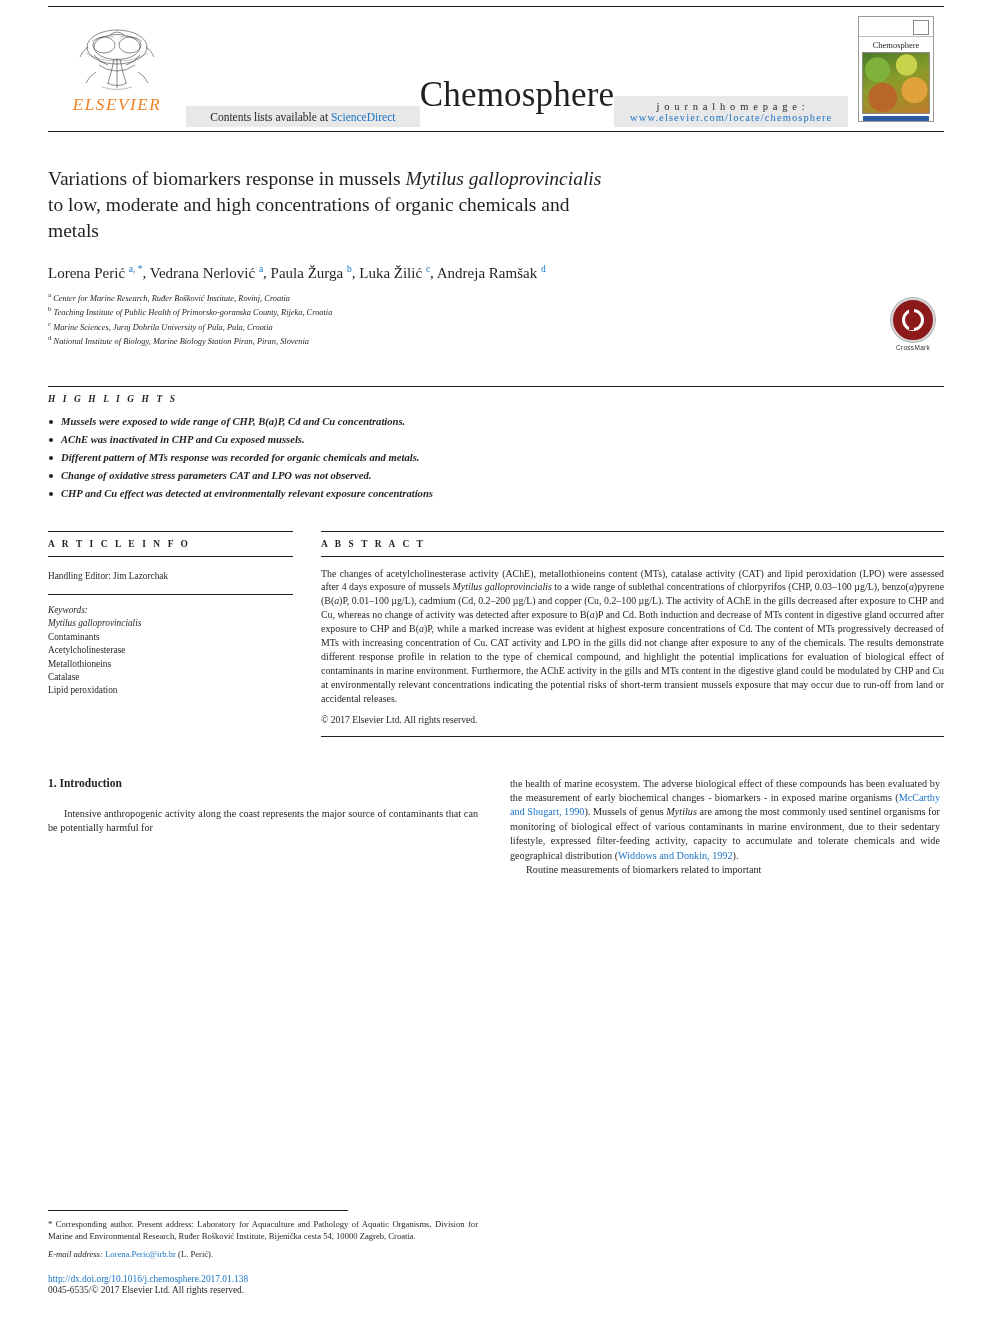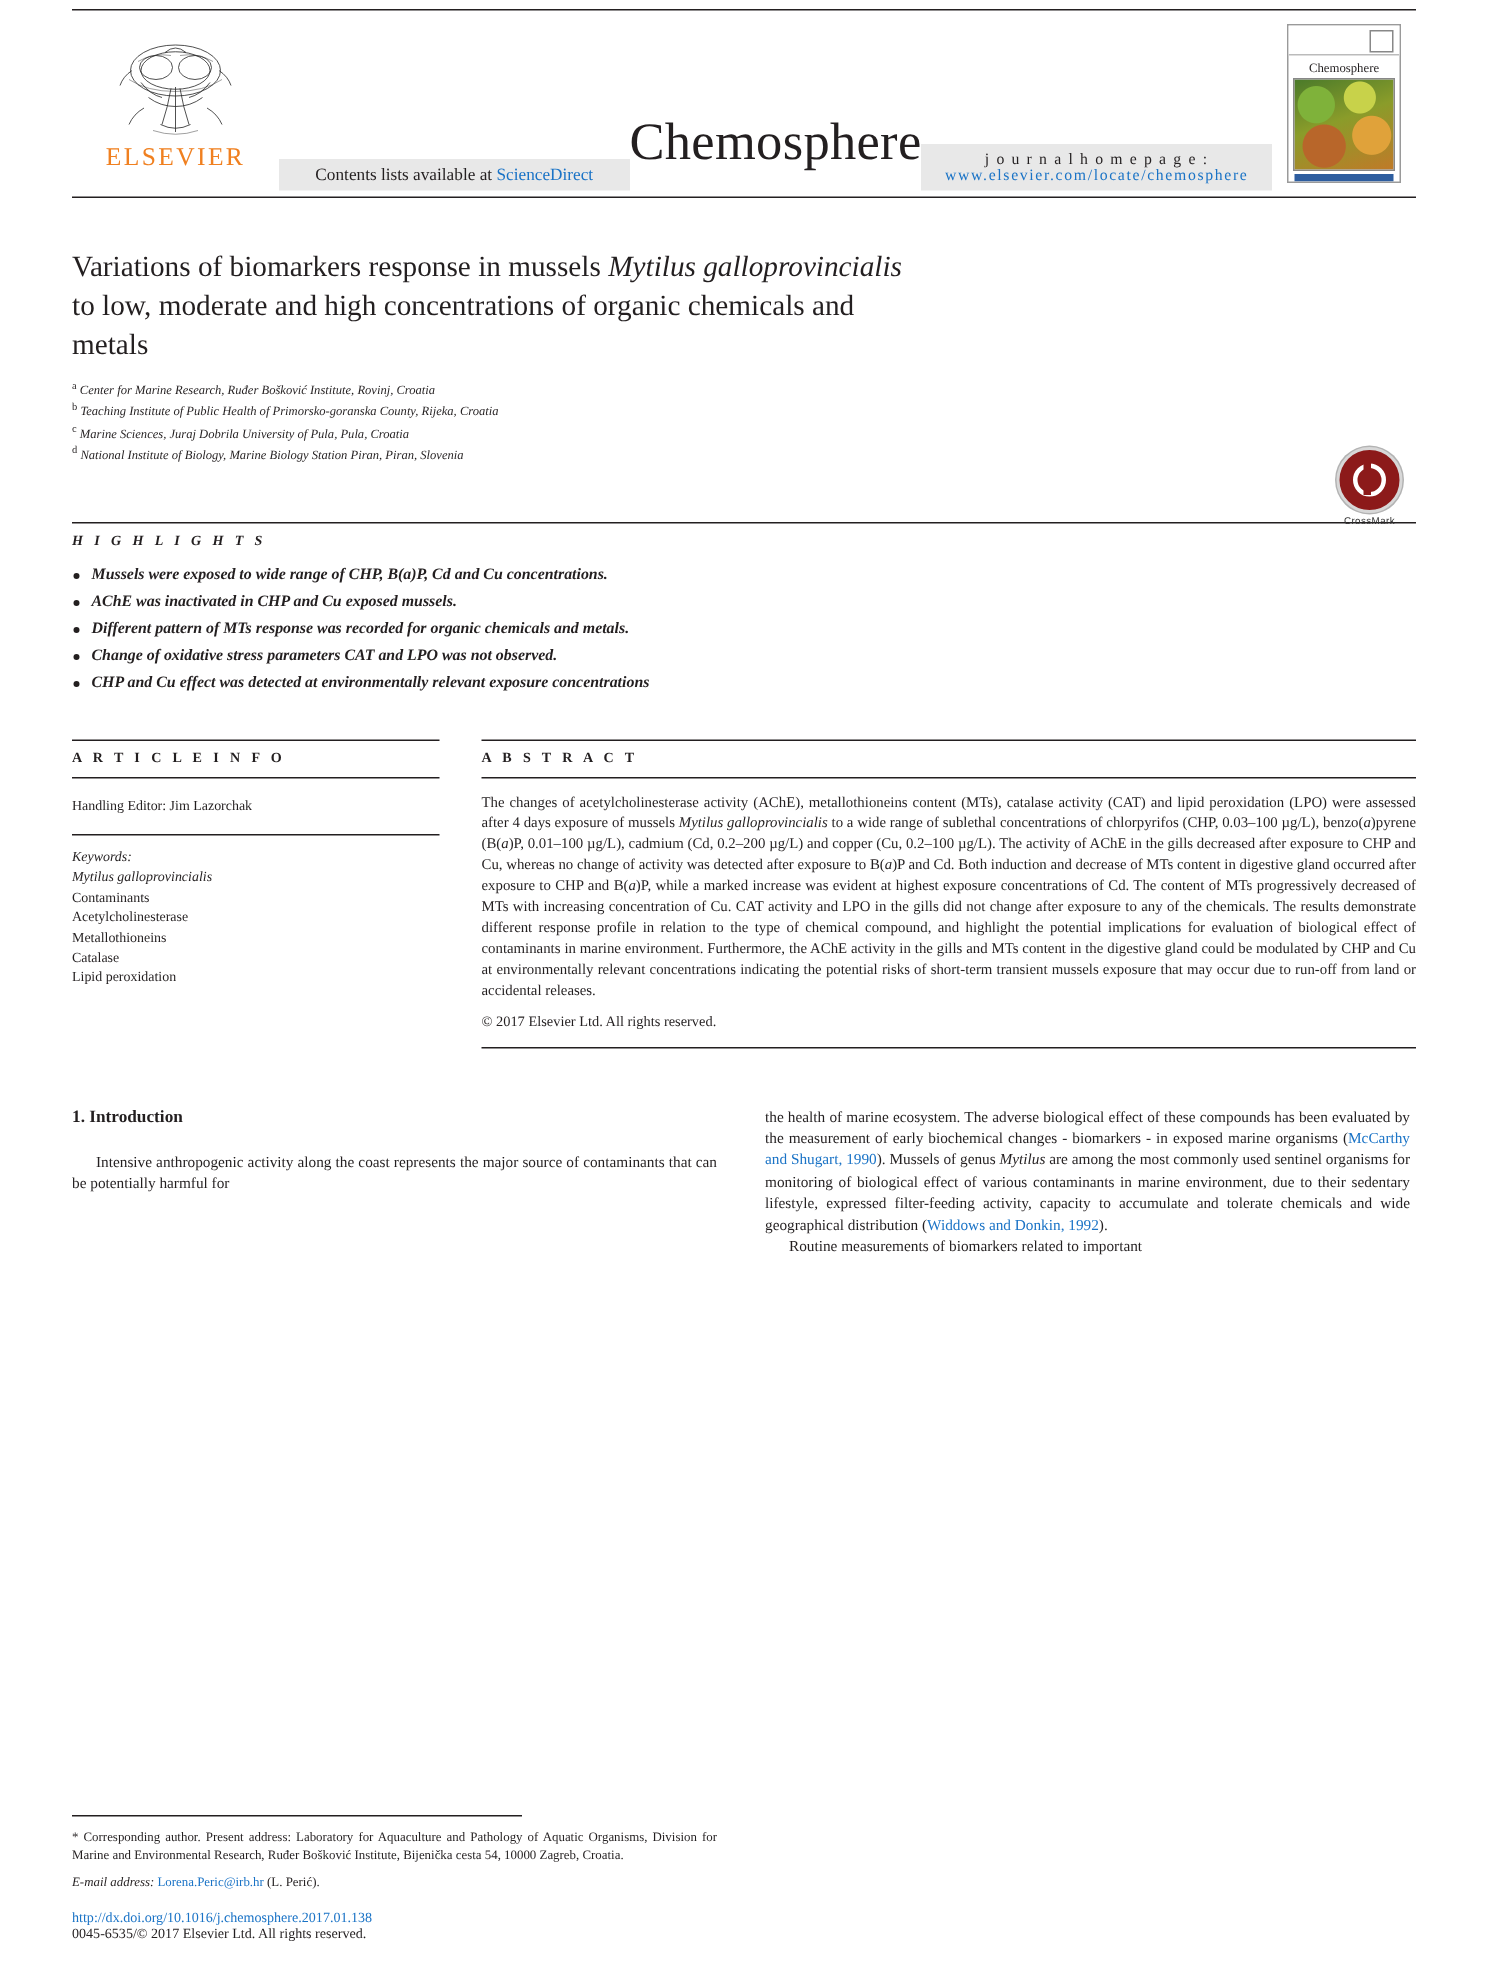--- a/index.html
+++ b/index.html
@@ -23,21 +23,21 @@
   
   .masthead{
     margin:6px 48px 0 48px;
     border-top:1.6px solid #231f20;
     border-bottom:1.6px solid #231f20;
     display:flex;
     align-items:stretch;
     height:126px;
     box-sizing:border-box;
   }
-  .mh-left{width:138px;display:flex;flex-direction:column;align-items:center;justify-content:center;padding-top:2px;}
+  .mh-left{width:138px;display:flex;flex-direction:column;align-items:center;justify-content:center;padding-top:2px;font-style:italic;}
   .elsevier-tree{width:86px;height:68px;}
   .elsevier-word{
     color:#f08020;
     font-family:"Liberation Serif", serif;
     font-size:17px;
     letter-spacing:1.6px;
     font-weight:normal;
     margin-top:2px;
   }
   .mh-center{flex:1;display:flex;flex-direction:row;justify-content:center;align-items:flex-end;padding:4px 0;}
@@ -231,20 +231,23 @@
   </div>
 
   <div class="content">
 
     <div class="title">
       <span>Variations of biomarkers response in mussels </span><i>Mytilus galloprovincialis</i><br>
       <span>to low, moderate and high concentrations of organic chemicals and</span><br>
       <span>metals</span>
     </div>
 
+    <div class="authors">
+      Lorena Perić <sup>a, *</sup>, Vedrana Nerlović <sup>a</sup>, Paula Žurga <sup>b</sup>, Luka Žilić <sup>c</sup>, Andreja Ramšak <sup>d</sup>
+    </div>
 
     <div class="affil">
       <div><sup>a</sup> Center for Marine Research, Ruđer Bošković Institute, Rovinj, Croatia</div>
       <div><sup>b</sup> Teaching Institute of Public Health of Primorsko-goranska County, Rijeka, Croatia</div>
       <div><sup>c</sup> Marine Sciences, Juraj Dobrila University of Pula, Pula, Croatia</div>
       <div><sup>d</sup> National Institute of Biology, Marine Biology Station Piran, Piran, Slovenia</div>
     </div>
 
     <div class="hl-wrap">
       <div class="hl-rule-top"></div>

